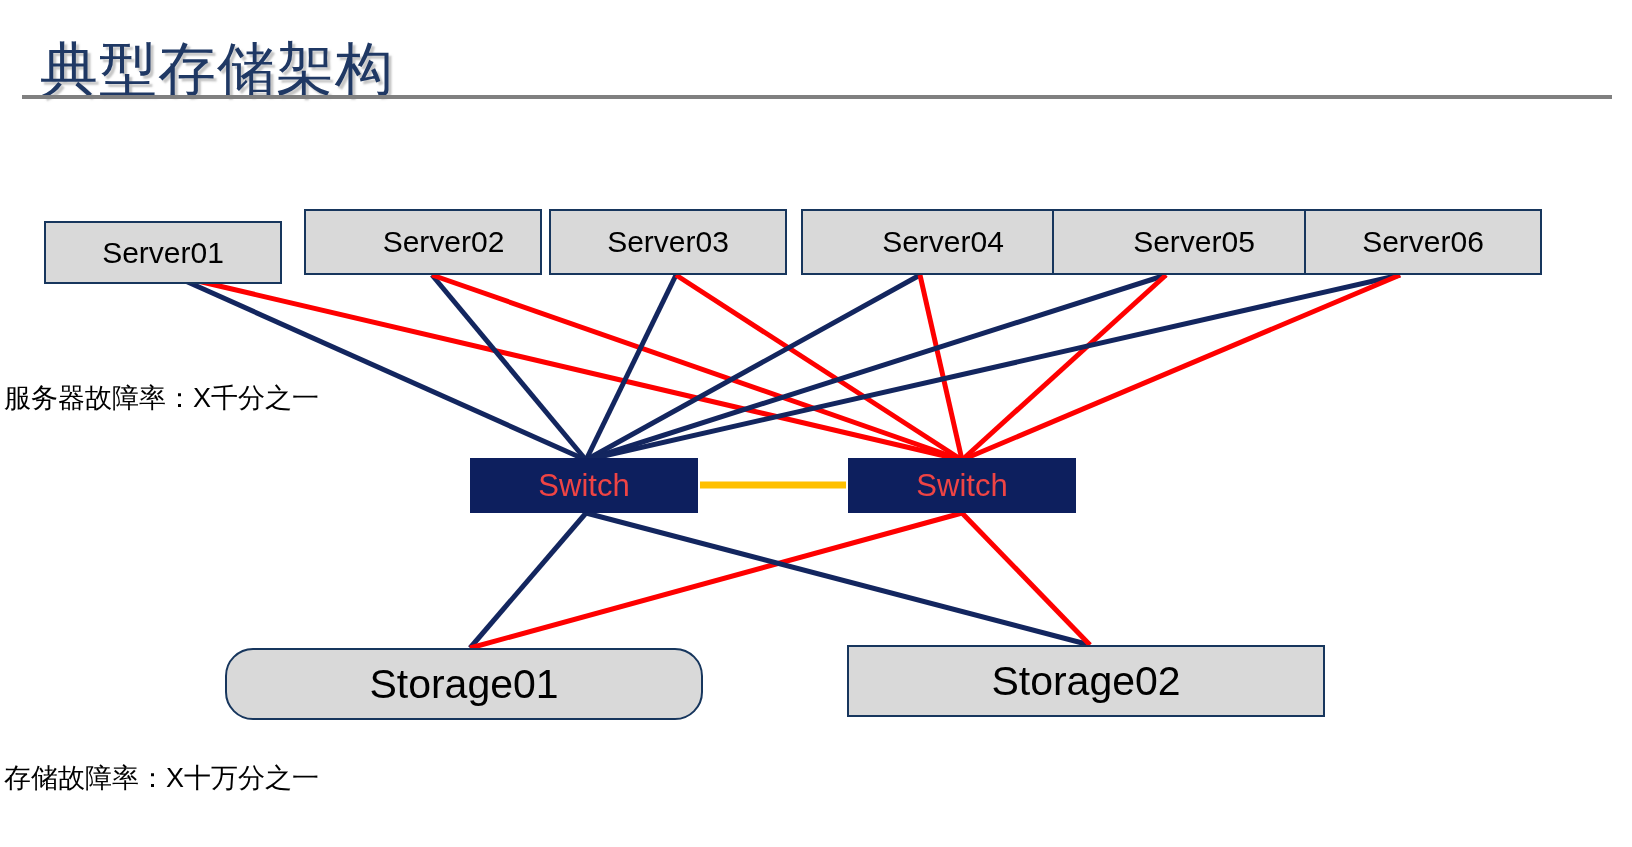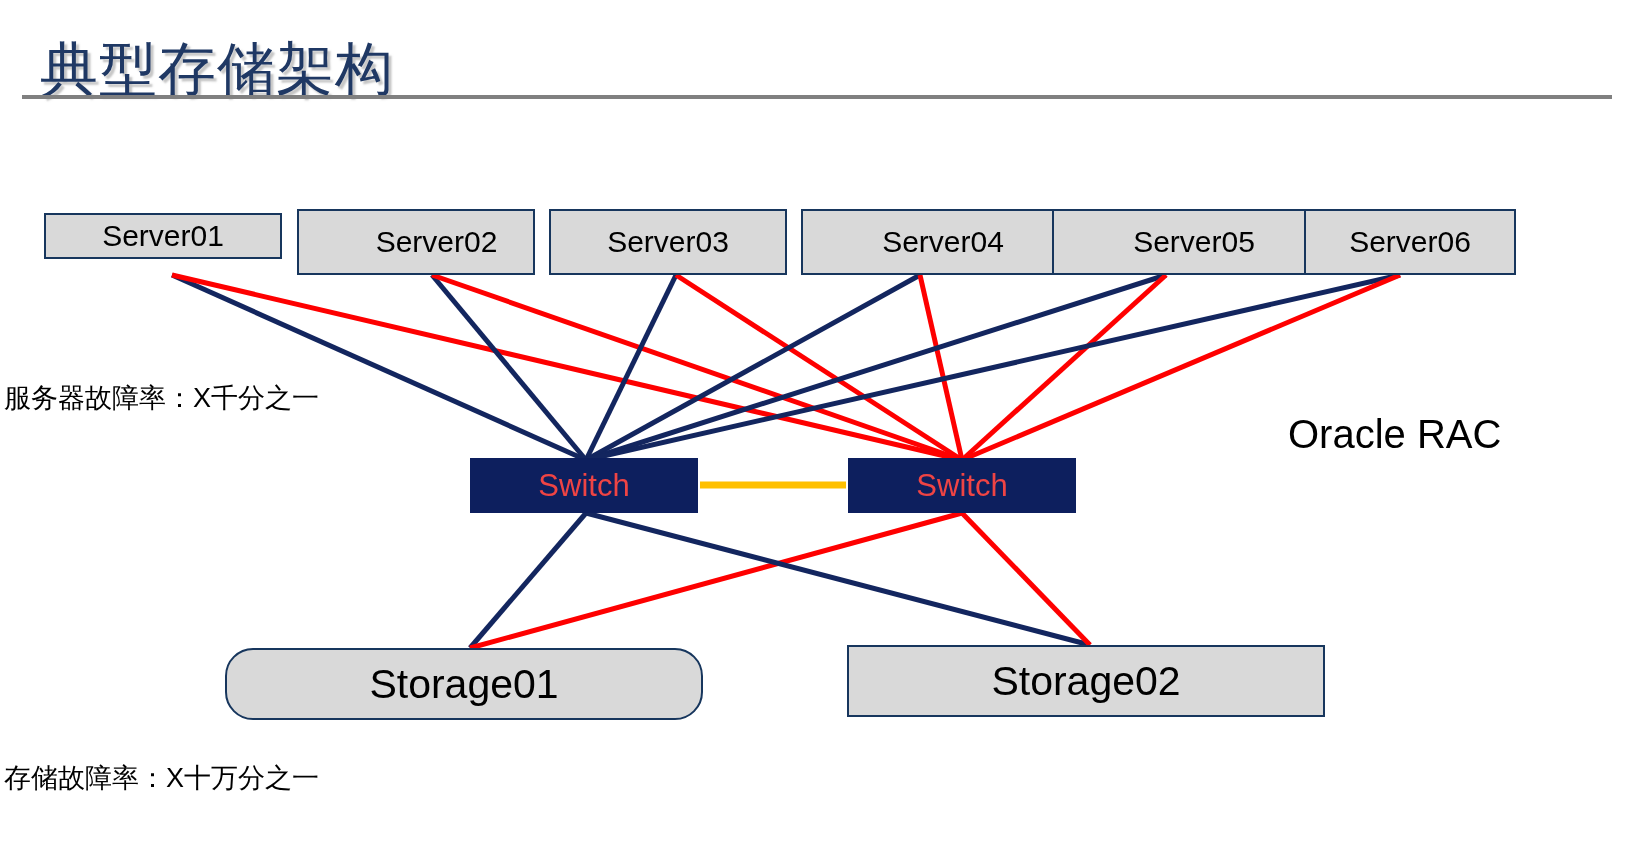--- a/index.html
+++ b/index.html
@@ -131,36 +131,36 @@
       <line x1="962" y1="513" x2="470" y2="648" stroke="#fe0000" stroke-width="5" stroke-linecap="butt"></line>
       <line x1="586" y1="513" x2="1090" y2="645" stroke="#13265f" stroke-width="5" stroke-linecap="butt"></line>
       <line x1="962" y1="513" x2="1090" y2="645" stroke="#fe0000" stroke-width="5" stroke-linecap="butt"></line>
     </g>
   <g id="link-inter-switch">
       <line x1="700" y1="485" x2="846" y2="485" stroke="#ffc000" stroke-width="7" stroke-linecap="butt"></line>
     </g>
 </svg>
 
 <div id="node-layer">
-    <div class="node server" style="left: 44px; top: 213px; width: 238px; height: 46px;">
+    <div class="node server" style="left: 44px; top: 221px; width: 238px; height: 63px;">
       <span>Server01</span>
     </div>
-    <div class="node server" style="left: 297px; top: 209px; width: 238px; height: 66px; padding-left: 41px;">
+    <div class="node server" style="left: 304px; top: 209px; width: 238px; height: 66px; padding-left: 41px;">
       <span>Server02</span>
     </div>
     <div class="node server" style="left: 549px; top: 209px; width: 238px; height: 66px;">
       <span>Server03</span>
     </div>
     <div class="node server" style="left: 801px; top: 209px; width: 284px; height: 66px;">
       <span>Server04</span>
     </div>
     <div class="node server" style="left: 1052px; top: 209px; width: 284px; height: 66px;">
       <span>Server05</span>
     </div>
-    <div class="node server" style="left: 1304px; top: 209px; width: 212px; height: 66px;">
+    <div class="node server" style="left: 1304px; top: 209px; width: 238px; height: 66px;">
       <span>Server06</span>
     </div>
     <div class="node switch" style="left: 470px; top: 458px; width: 228px; height: 55px;">
       <span>Switch</span>
     </div>
     <div class="node switch" style="left: 848px; top: 458px; width: 228px; height: 55px;">
       <span>Switch</span>
     </div>
     <div class="node storage" style="left: 225px; top: 648px; width: 478px; height: 72px; border-radius: 28px;">
       <span>Storage01</span>
@@ -168,14 +168,13 @@
     <div class="node storage" style="left: 847px; top: 645px; width: 478px; height: 72px;">
       <span>Storage02</span>
     </div>
   </div>
 
 <div class="free-label" id="label-server-rate">服务器故障率：X千分之一</div>
 
 <div class="free-label" id="label-storage-rate">存储故障率：X十万分之一</div>
 
 <div id="cluster-note">
-  <div>Oracle RAC</div>
 </div>
 
 </body></html>

